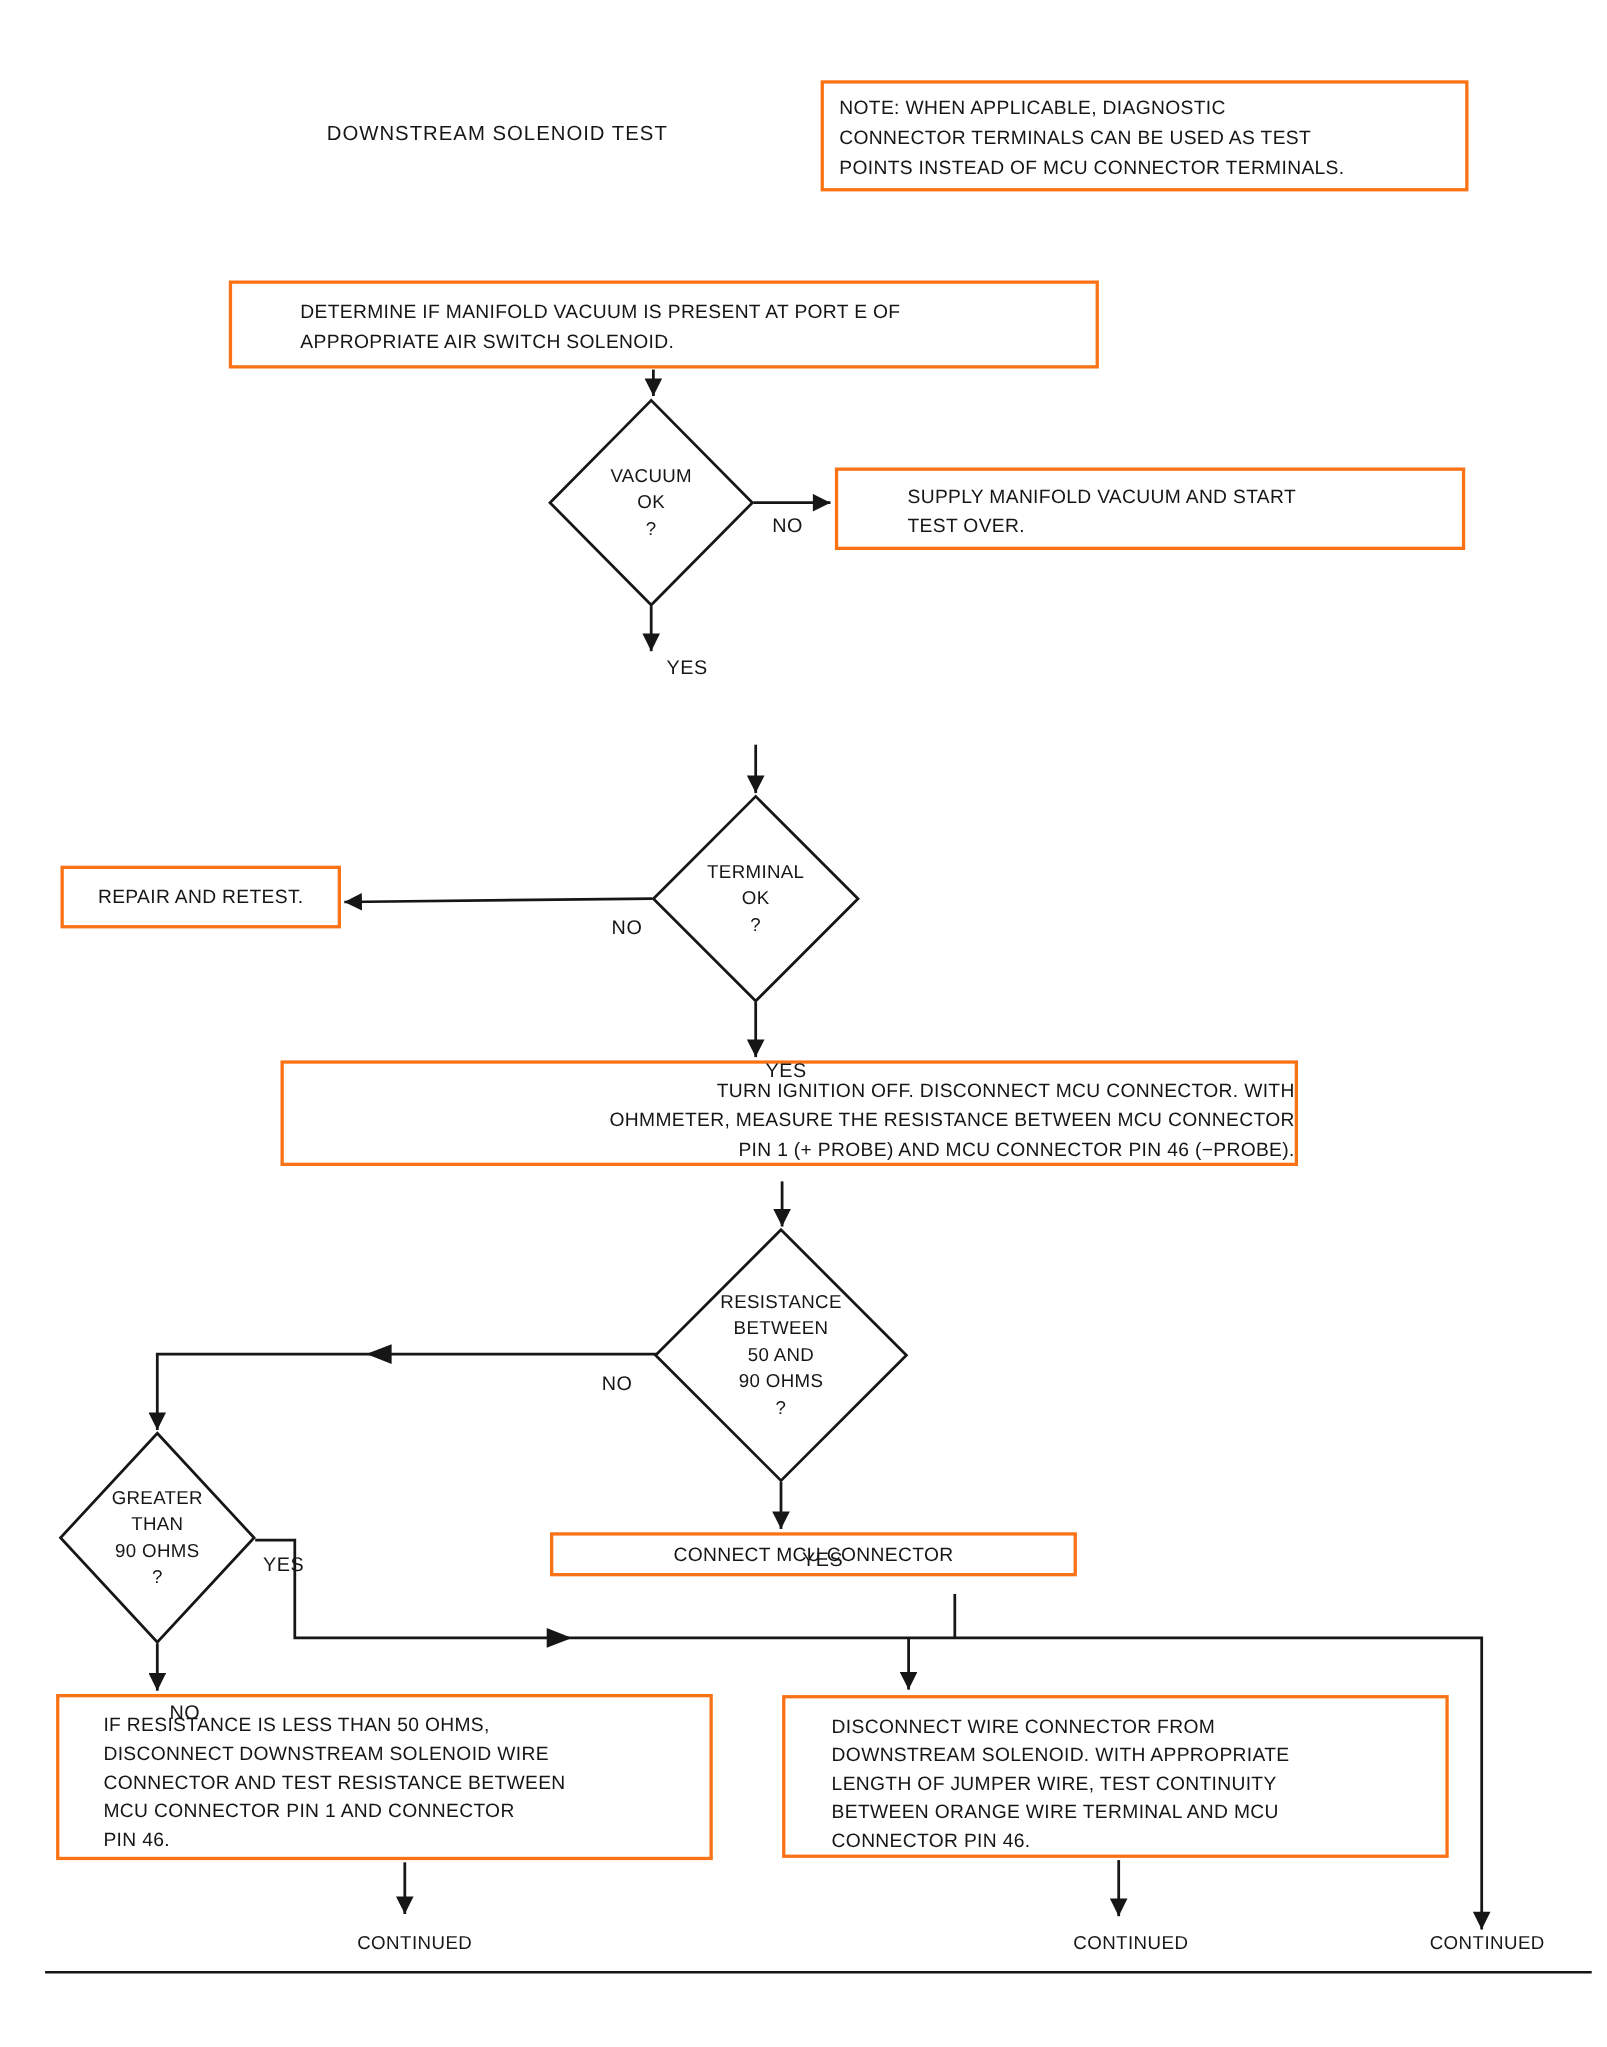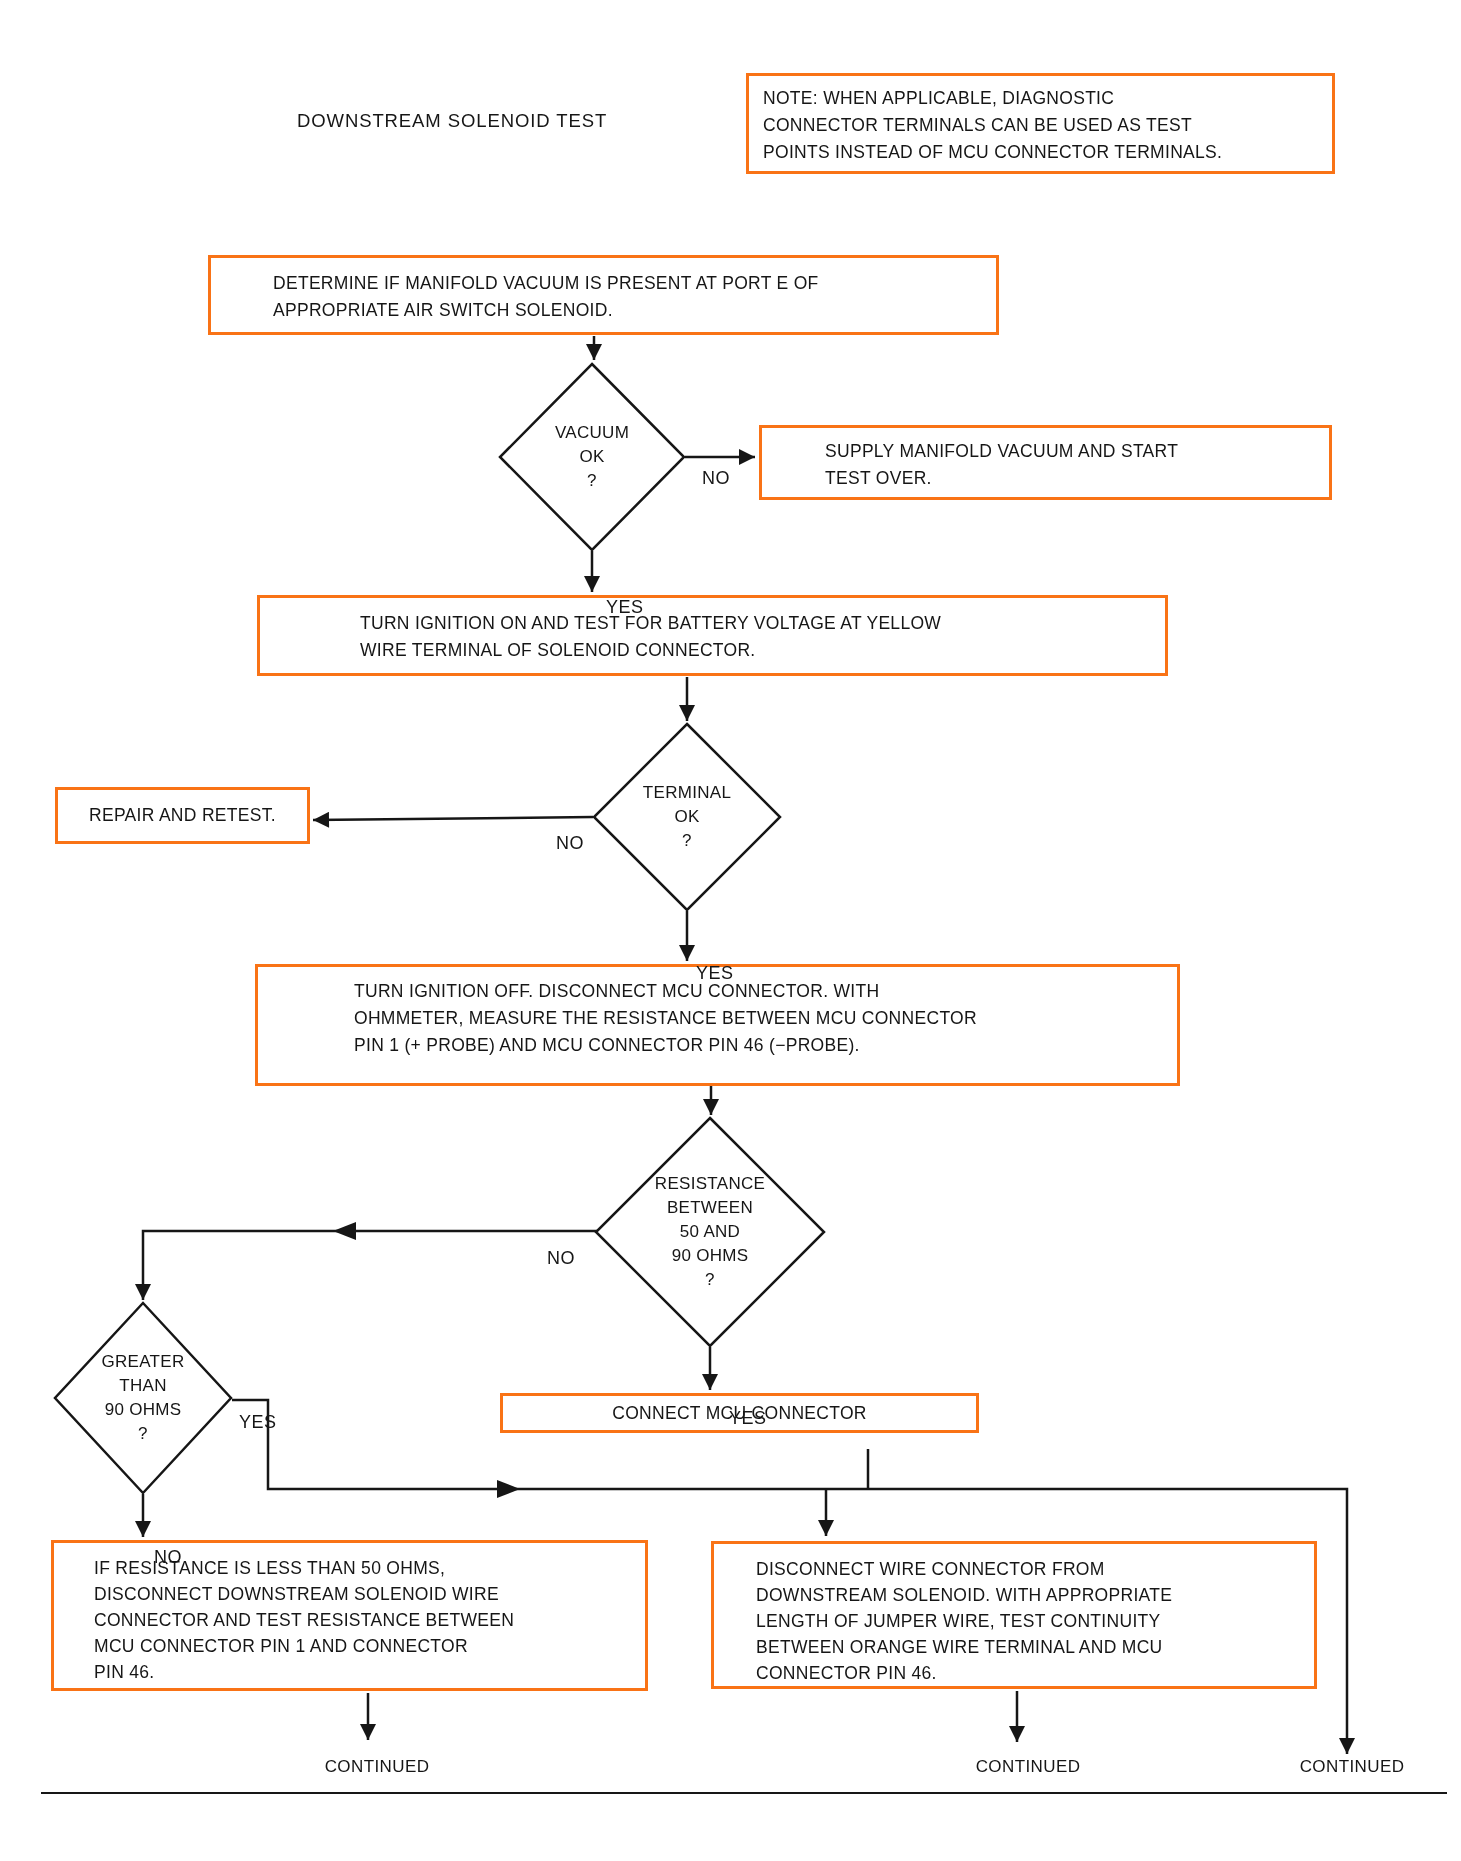--- a/index.html
+++ b/index.html
@@ -21,21 +21,21 @@
     letter-spacing:.3px; white-space:pre-line;
   }
   .lbl{position:absolute; font-size:18px; letter-spacing:.5px;margin-top:48px;}
   .cont{position:absolute; font-size:17px; letter-spacing:.4px; width:160px; text-align:center;}
   #title{position:absolute; left:297px; top:110px; font-size:18.5px; letter-spacing:.9px;}
   #notebox{left:746px; top:73px; width:589px; height:101px; padding:9px 0 0 14px;}
   #box-determine{left:208px; top:255px; width:791px; height:80px; padding:12px 0 0 62px;}
   #box-supply{left:759px; top:425px; width:573px; height:75px; padding:10px 0 0 63px;}
   #box-ignition-on{left:257px; top:595px; width:911px; height:81px; padding:12px 0 0 100px;}
   #box-repair{left:55px; top:787px; width:255px; height:57px;}
-  #box-ignition-off{left:255px; top:964px; width:925px; height:122px; padding:11px 15px 0 96px;}
+  #box-ignition-off{left:255px; top:964px; width:925px; height:96px; padding:11px 0 0 96px;text-align:right;}
   #box-connect{left:500px; top:1393px; width:479px; height:40px;}
   #box-less50{left:51px; top:1540px; width:597px; height:151px; padding:12px 0 0 40px;}
   #box-disconnect{left:711px; top:1541px; width:606px; height:148px; padding:12px 0 0 42px;}
 </style>
 </head>
 <body>
 
 <div id="page">
 
   <svg id="wires" viewBox="0 0 1461 1861" xmlns="http://www.w3.org/2000/svg">
@@ -83,22 +83,20 @@
   <div class="pbox" id="box-determine">DETERMINE IF MANIFOLD VACUUM IS PRESENT AT PORT E OF
 APPROPRIATE AIR SWITCH SOLENOID.</div>
 
   <div class="dtext" style="left:502px; top:421px; width:180px;">VACUUM
 OK
 ?</div>
 
   <div class="pbox" id="box-supply">SUPPLY MANIFOLD VACUUM AND START
 TEST OVER.</div>
 
-  <div class="pbox" id="box-ignition-on">TURN IGNITION ON AND TEST FOR BATTERY VOLTAGE AT YELLOW
-WIRE TERMINAL OF SOLENOID CONNECTOR.</div>
 
   <div class="dtext" style="left:597px; top:781px; width:180px;">TERMINAL
 OK
 ?</div>
 
   <div class="pbox center" id="box-repair">REPAIR AND RETEST.</div>
 
   <div class="pbox" id="box-ignition-off">TURN IGNITION OFF. DISCONNECT MCU CONNECTOR. WITH
 OHMMETER, MEASURE THE RESISTANCE BETWEEN MCU CONNECTOR
 PIN 1 (+ PROBE) AND MCU CONNECTOR PIN 46 (−PROBE).</div>

